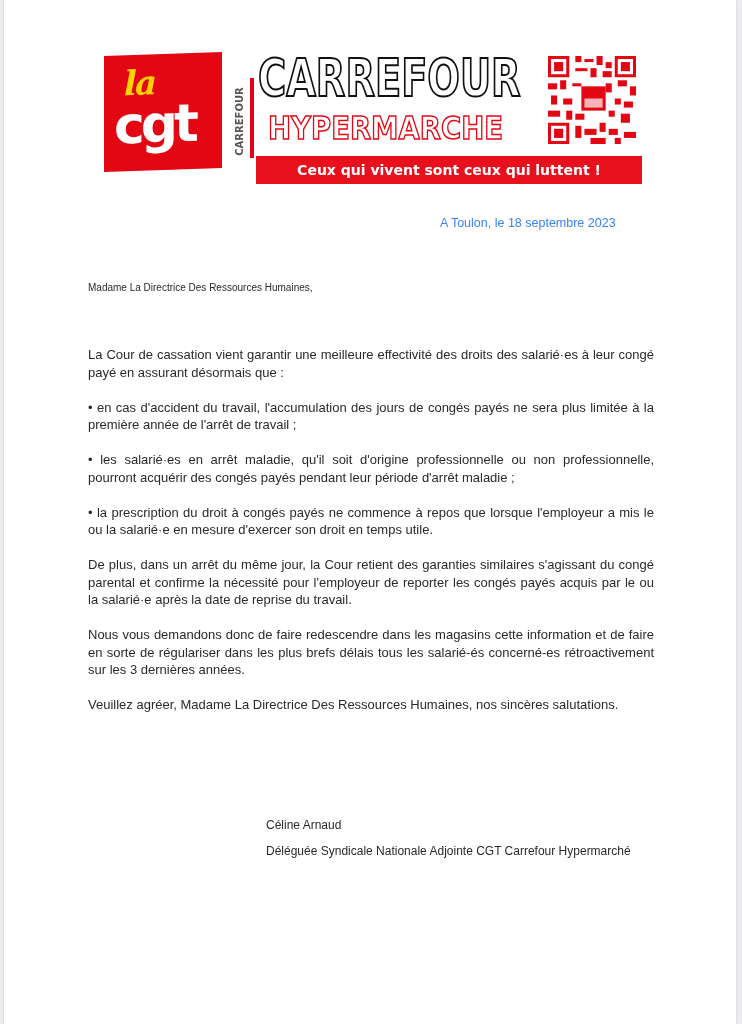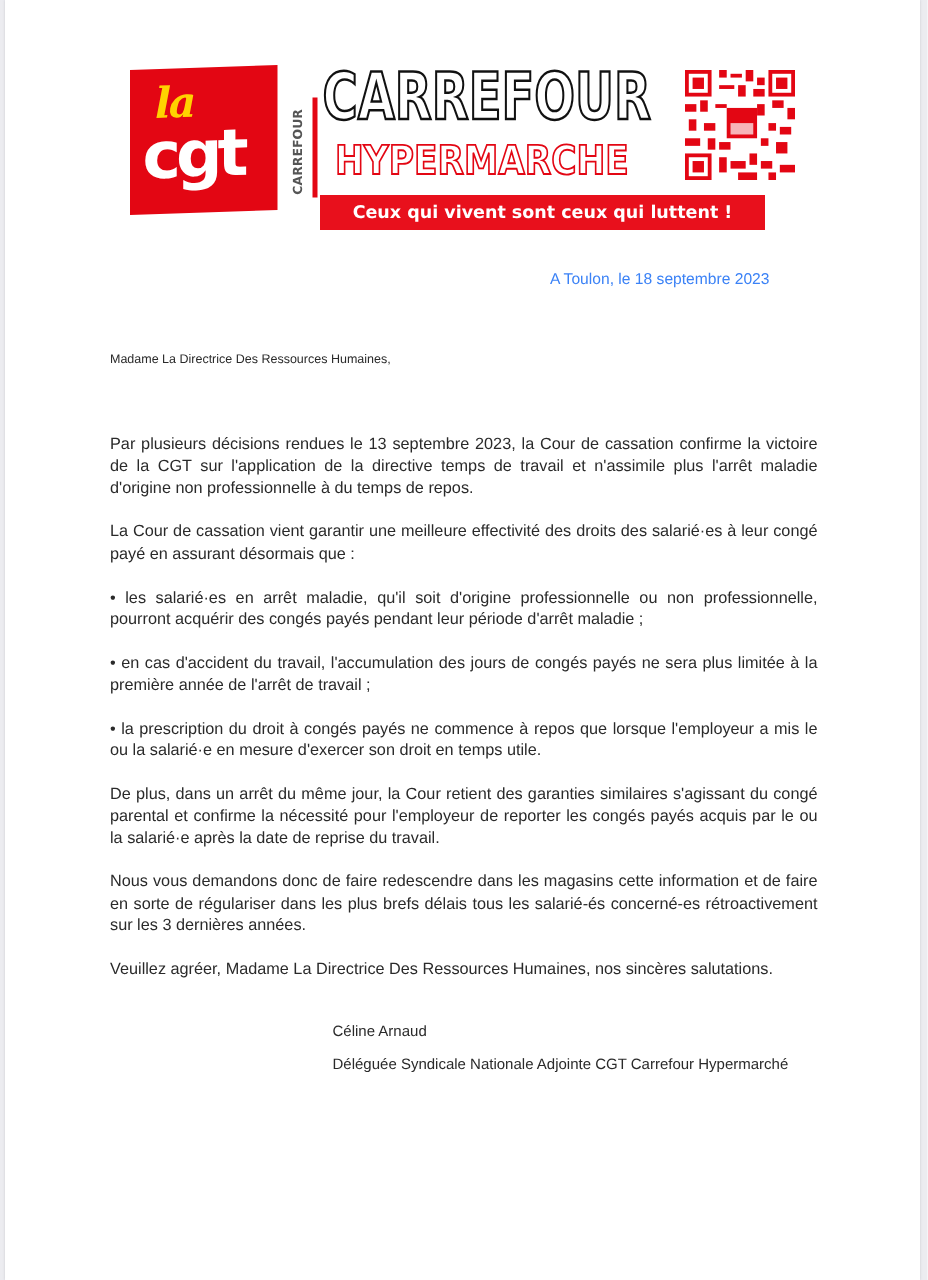--- a/index.html
+++ b/index.html
@@ -50,21 +50,21 @@
       transform: scaleX(0.82); transform-origin: left;
     }
     .title-sub {
       position: absolute; left: 168px; top: 64px;
       font-family: "DejaVu Sans", sans-serif; font-weight: bold;
       font-size: 32px; line-height: 1; color: #ffffff;
       -webkit-text-stroke: 1.5px #e30613;
       transform: scaleX(0.86); transform-origin: left;
     }
     .slogan-bar {
-      position: absolute; left: 156px; top: 108px; width: 356px; height: 28px;
+      position: absolute; left: 156px; top: 108px; width: 386px; height: 28px;
       background: #e8101c;
       display: flex; align-items: center; justify-content: center;
     }
     .slogan-bar span {
       color: #ffffff; font-family: "DejaVu Sans", sans-serif; font-size: 14px; font-weight: bold;
     }
     .qr {
       position: absolute; left: 448px; top: 8px; width: 88px; height: 88px;
     }
     
@@ -151,24 +151,23 @@
         <rect x="12" y="14" width="6" height="3" fill="#fff" opacity="0.7"></rect>
       </g>
     </svg>
   </div>
 
   <div class="date">A Toulon, le 18 septembre 2023</div>
 
   <div class="greeting">Madame La Directrice Des Ressources Humaines,</div>
 
   <div class="body-text">
-    <p>Par plusieurs décisions rendues le 13 septembre 2023, la Cour de cassation confirme la victoire de la CGT sur l'application de la directive temps de travail et n'assimile plus l'arrêt maladie d'origine non professionnelle à du temps de repos.</p>
     <p>La Cour de cassation vient garantir une meilleure effectivité des droits des salarié·es à leur congé payé en assurant désormais que :</p>
+    <p>• en cas d'accident du travail, l'accumulation des jours de congés payés ne sera plus limitée à la première année de l'arrêt de travail ;</p>
     <p>• les salarié·es en arrêt maladie, qu'il soit d'origine professionnelle ou non professionnelle, pourront acquérir des congés payés pendant leur période d'arrêt maladie ;</p>
-    <p>• en cas d'accident du travail, l'accumulation des jours de congés payés ne sera plus limitée à la première année de l'arrêt de travail ;</p>
     <p>• la prescription du droit à congés payés ne commence à repos que lorsque l'employeur a mis le ou la salarié·e en mesure d'exercer son droit en temps utile.</p>
     <p>De plus, dans un arrêt du même jour, la Cour retient des garanties similaires s'agissant du congé parental et confirme la nécessité pour l'employeur de reporter les congés payés acquis par le ou la salarié·e après la date de reprise du travail.</p>
     <p>Nous vous demandons donc de faire redescendre dans les magasins cette information et de faire en sorte de régulariser dans les plus brefs délais tous les salarié-és concerné-es rétroactivement sur les 3 dernières années.</p>
     <p>Veuillez agréer, Madame La Directrice Des Ressources Humaines, nos sincères salutations.</p>
   </div>
 
   <div class="signature">
     <div class="name">Céline Arnaud</div>
     <div>Déléguée Syndicale Nationale Adjointe CGT Carrefour Hypermarché</div>
   </div>

